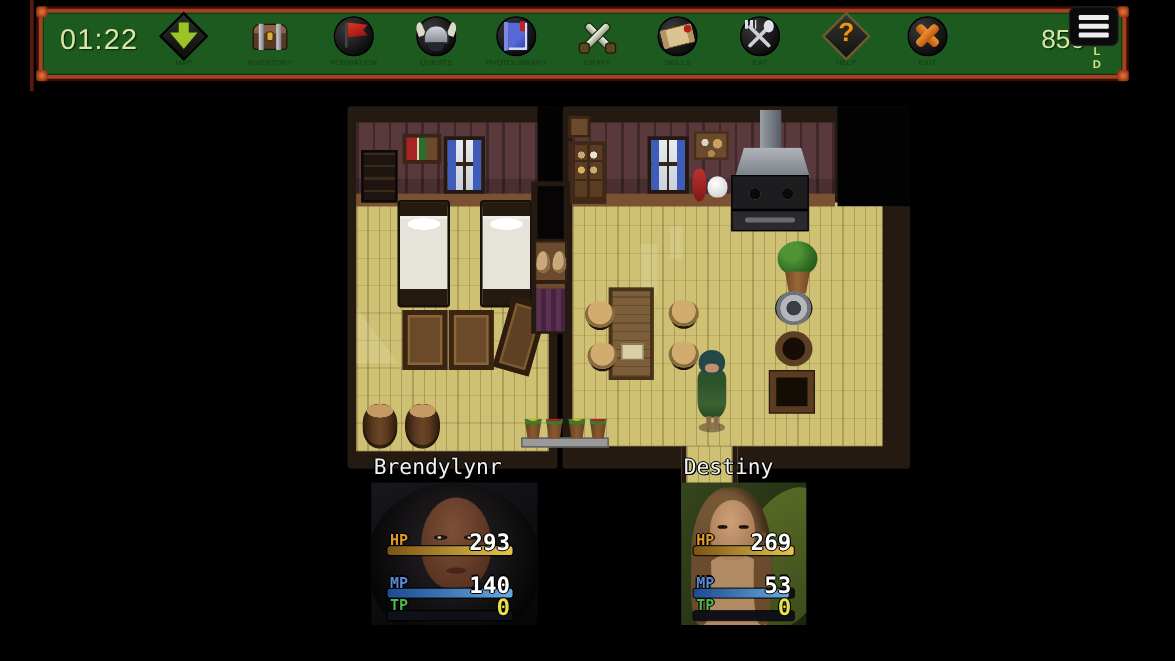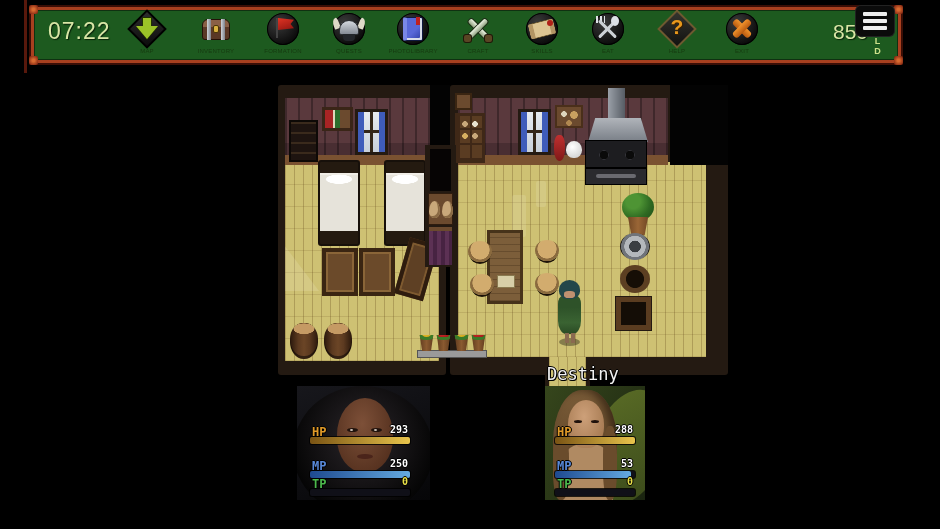--- a/index.html
+++ b/index.html
@@ -241,40 +241,40 @@
   #p1-hairfront2{left:58px;top:40px;width:14px;height:74px;border-radius:40%;background:#6a4c2c;}
   .statrow{height:16px;z-index:3;}
   .gauge{left:0;bottom:0;width:100%;height:7px;background:#101018;border-radius:2px;
          box-shadow:0 0 0 1px rgba(0,0,0,.8);}
   .gfill{left:0;top:0;height:100%;border-radius:2px;}
   .hp-fill{background:linear-gradient(90deg,#7a5414,#e8c44c);}
   .mp-fill{background:linear-gradient(90deg,#1e4a90,#64aae0);}
   .tp-fill{background:linear-gradient(90deg,#1e6a2a,#50c060);}
   .stlabel{left:2px;top:-3px;font-size:12px;font-weight:bold;font-family:"DejaVu Sans Mono",monospace;
            text-shadow:-1px 0 #000,1px 0 #000,0 -1px #000,0 1px #000;}
-  .stvalue{right:2px;top:-4px;font-size:10px;font-weight:bold;font-family:"DejaVu Sans Mono",monospace;
+  .stvalue{right:2px;top:-4px;font-size:18px;font-weight:bold;font-family:"DejaVu Sans Mono",monospace;
            color:#fff;text-shadow:-1px 0 #000,1px 0 #000,0 -1px #000,0 1px #000;}
   .l-hp{color:#e09a28;} .l-mp{color:#5888d8;} .l-tp{color:#4cb84c;} .v-tp{color:#e8e048;}
   #panel-0 .statrow{left:13px;width:100px;}
   #panel-1 .statrow{left:10px;width:80px;}
   .row-hp{top:62px;} .row-mp{top:96px;text-decoration:underline;} .row-tp{top:114px;}
 </style>
 </head>
 <body>
 
 <div id="stage">
   <div id="edge-strip"></div>
 
   <div id="toolbar">
     <div class="tb-corner" id="tc-tl"></div>
     <div class="tb-corner" id="tc-tr"></div>
     <div class="tb-corner" id="tc-bl"></div>
     <div class="tb-corner" id="tc-br"></div>
 
-    <div id="clock">07:22</div>
+    <div id="clock">01:22</div>
 
     <div class="tb-btn" style="left:85px">
       <div class="tb-icon">
         <div class="idiamond"></div>
         <div class="arrow-stem"></div>
         <div class="arrow-head"></div>
       </div>
       <div class="tb-label">MAP</div>
     </div>
 
@@ -452,20 +452,21 @@
       <div id="door-opening"></div>
       <div id="jug-board"></div>
       <div id="jug-1" class="jug"></div>
       <div id="jug-2" class="jug"></div>
       <div id="door-curtain"></div>
     </div>
     <div id="corridor" class="floor"></div>
   </div>
 
   <div id="panel-0" class="panel">
+    <div class="pname">Brendylynr</div>
     <div id="portrait-0" class="portrait">
       <div id="p0-hair"></div>
       <div id="p0-face"></div>
       <div class="eye" id="p0-e1"></div>
       <div class="eye" id="p0-e2"></div>
       <div class="glint" id="p0-g1"></div>
       <div class="glint" id="p0-g2"></div>
       <div id="p0-lips"></div>
     </div>
     <div class="statrow row-hp">
@@ -473,21 +474,21 @@
         <div class="gfill hp-fill" style="width: 100%;"></div>
       </div>
       <div class="stlabel l-hp">HP</div>
       <div class="stvalue">293</div>
     </div>
     <div class="statrow row-mp">
       <div class="gauge">
         <div class="gfill mp-fill" style="width: 100%;"></div>
       </div>
       <div class="stlabel l-mp">MP</div>
-      <div class="stvalue">250</div>
+      <div class="stvalue">140</div>
     </div>
     <div class="statrow row-tp">
       <div class="gauge">
         <div class="gfill tp-fill" style="width: 0%;"></div>
       </div>
       <div class="stlabel l-tp">TP</div>
       <div class="stvalue v-tp">0</div>
     </div>
   </div>
 
@@ -501,21 +502,21 @@
       <div class="eye" id="p1-e1"></div>
       <div class="eye" id="p1-e2"></div>
       <div id="p1-hairfront"></div>
       <div id="p1-hairfront2"></div>
     </div>
     <div class="statrow row-hp">
       <div class="gauge">
         <div class="gfill hp-fill" style="width: 100%;"></div>
       </div>
       <div class="stlabel l-hp">HP</div>
-      <div class="stvalue">288</div>
+      <div class="stvalue">269</div>
     </div>
     <div class="statrow row-mp">
       <div class="gauge">
         <div class="gfill mp-fill" style="width: 95%;"></div>
       </div>
       <div class="stlabel l-mp">MP</div>
       <div class="stvalue">53</div>
     </div>
     <div class="statrow row-tp">
       <div class="gauge">

